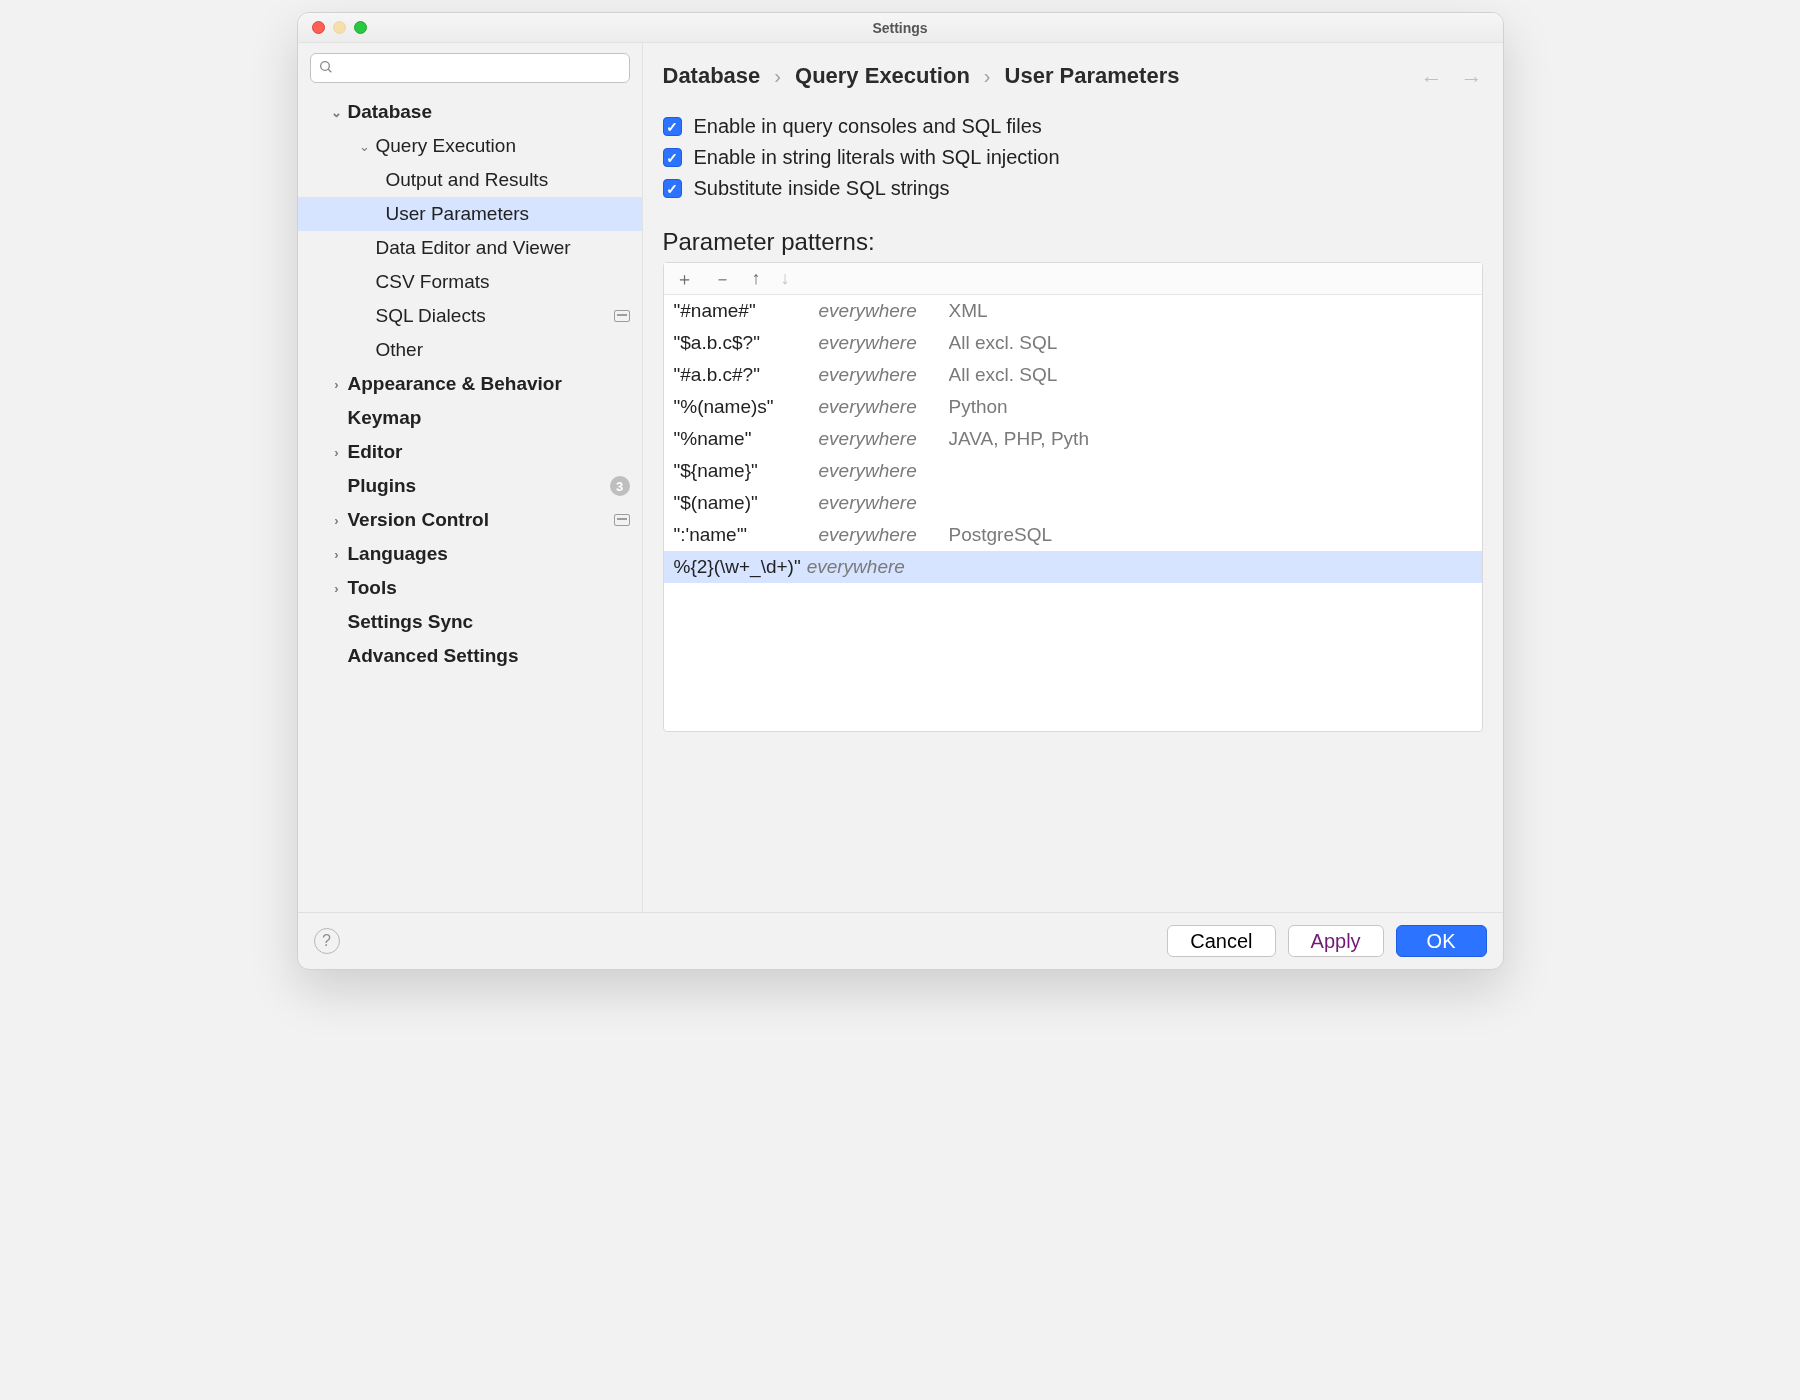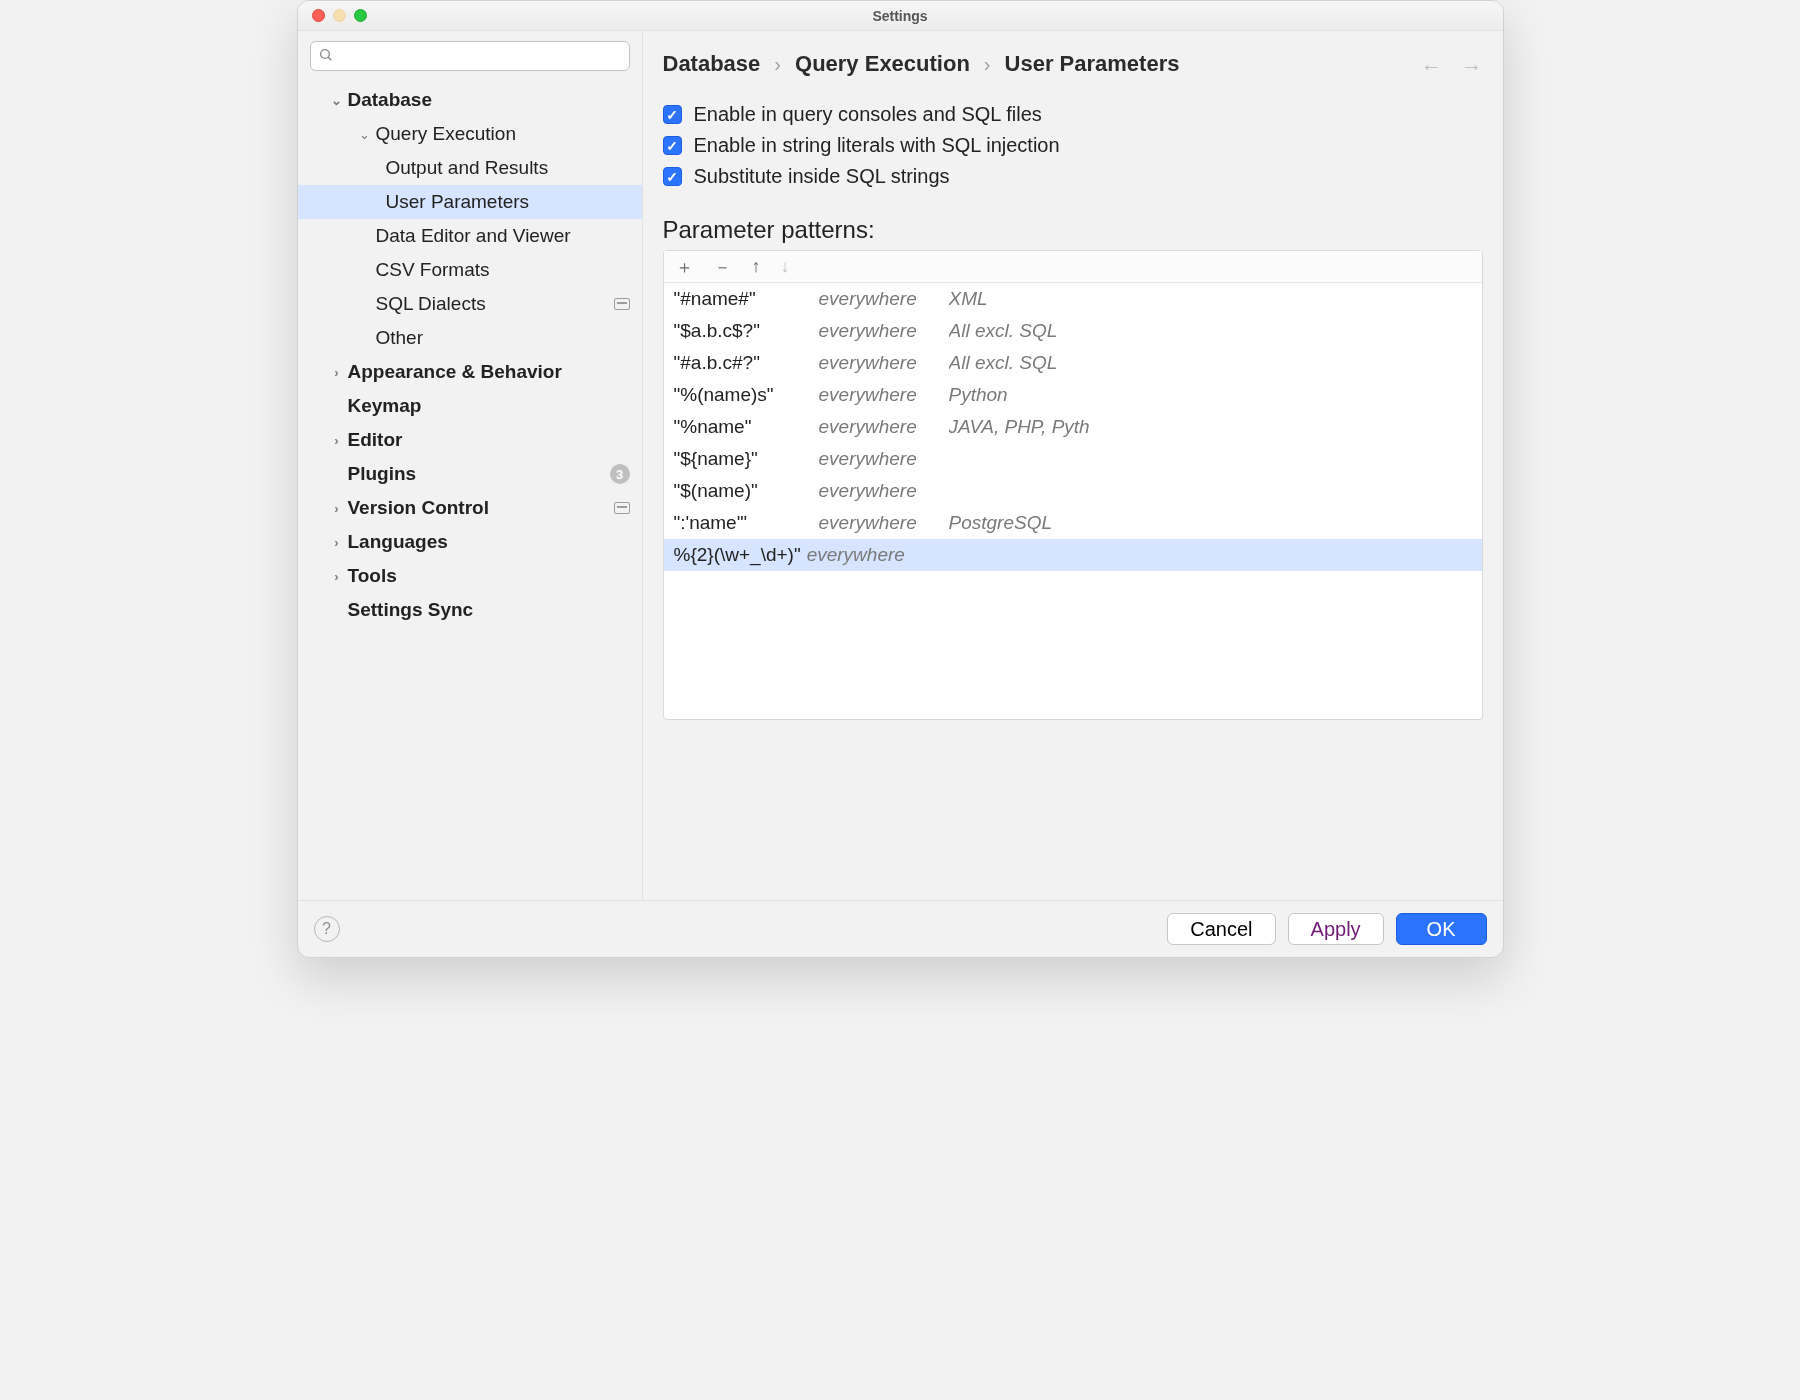--- a/index.html
+++ b/index.html
@@ -6,21 +6,21 @@
   html, body { height: 100%; }
   body {
     font-family: -apple-system, BlinkMacSystemFont, "Segoe UI", "Helvetica Neue", Arial, sans-serif;
     background: #f2f2f2;
     font-size: 19px;
     color: #222;
   }
   .window {
     width: 1207px;
     height: 958px;
-    margin: 0 auto;
+    margin: 12px auto;
     background: #f2f2f2;
     border: 1px solid #d1d1d1;
     border-radius: 12px;
     display: flex;
     flex-direction: column;
     overflow: hidden;
     box-shadow: 0 20px 50px rgba(0,0,0,0.15);
   }
   
   .titlebar {
@@ -133,21 +133,21 @@
   }
   .pp-toolbar span { font-size:18px; cursor:default; }
   .pp-list { flex:1; overflow:auto; font-size:19px;}
   .pp-row {
     display:flex; align-items:center;
     padding: 2px 10px; line-height:28px;
   }
   .pp-row.selected { background:#d6e4ff; }
   .col-pattern { width:145px; font-family: inherit; }
   .col-scope { width:130px; font-style:italic; color:#7a7a7a; }
-  .col-lang  { font-style:italic; color:#7a7a7a; white-space:nowrap; overflow:hidden; text-overflow:ellipsis; }
+  .col-lang  { color:#7a7a7a; white-space:nowrap; overflow:hidden; text-overflow:ellipsis; }
   .pp-row.selected .col-scope { margin-left: 0; }
   
   .footer {
     border-top:1px solid #e0e0e0;
     padding: 12px 16px;
     display:flex; align-items:center; gap:12px;
   }
   .help-btn {
     width:26px; height:26px; border:1.5px solid #b8b8b8; border-radius:50%;
     color:#8f8f8f; font-size:16px; display:flex; align-items:center; justify-content:center;
@@ -258,20 +258,25 @@
             <span class="spacer"></span>
           </div>
           <div class="tree-item indent1 bold">
             <span class="arrow">›</span>
             <span>Tools</span>
             <span class="spacer"></span>
           </div>
           <div class="tree-item indent1 bold">
             <span class="arrow"></span>
             <span>Settings Sync</span>
+            <span class="spacer"></span>
+          </div>
+          <div class="tree-item indent1 bold">
+            <span class="arrow"></span>
+            <span>Advanced Settings</span>
             <span class="spacer"></span>
           </div>
         </div>
     </div>
 
     <div class="main">
       <div class="breadcrumb">
         <span>Database</span>
         <span class="sep">›</span>
         <span>Query Execution</span>

